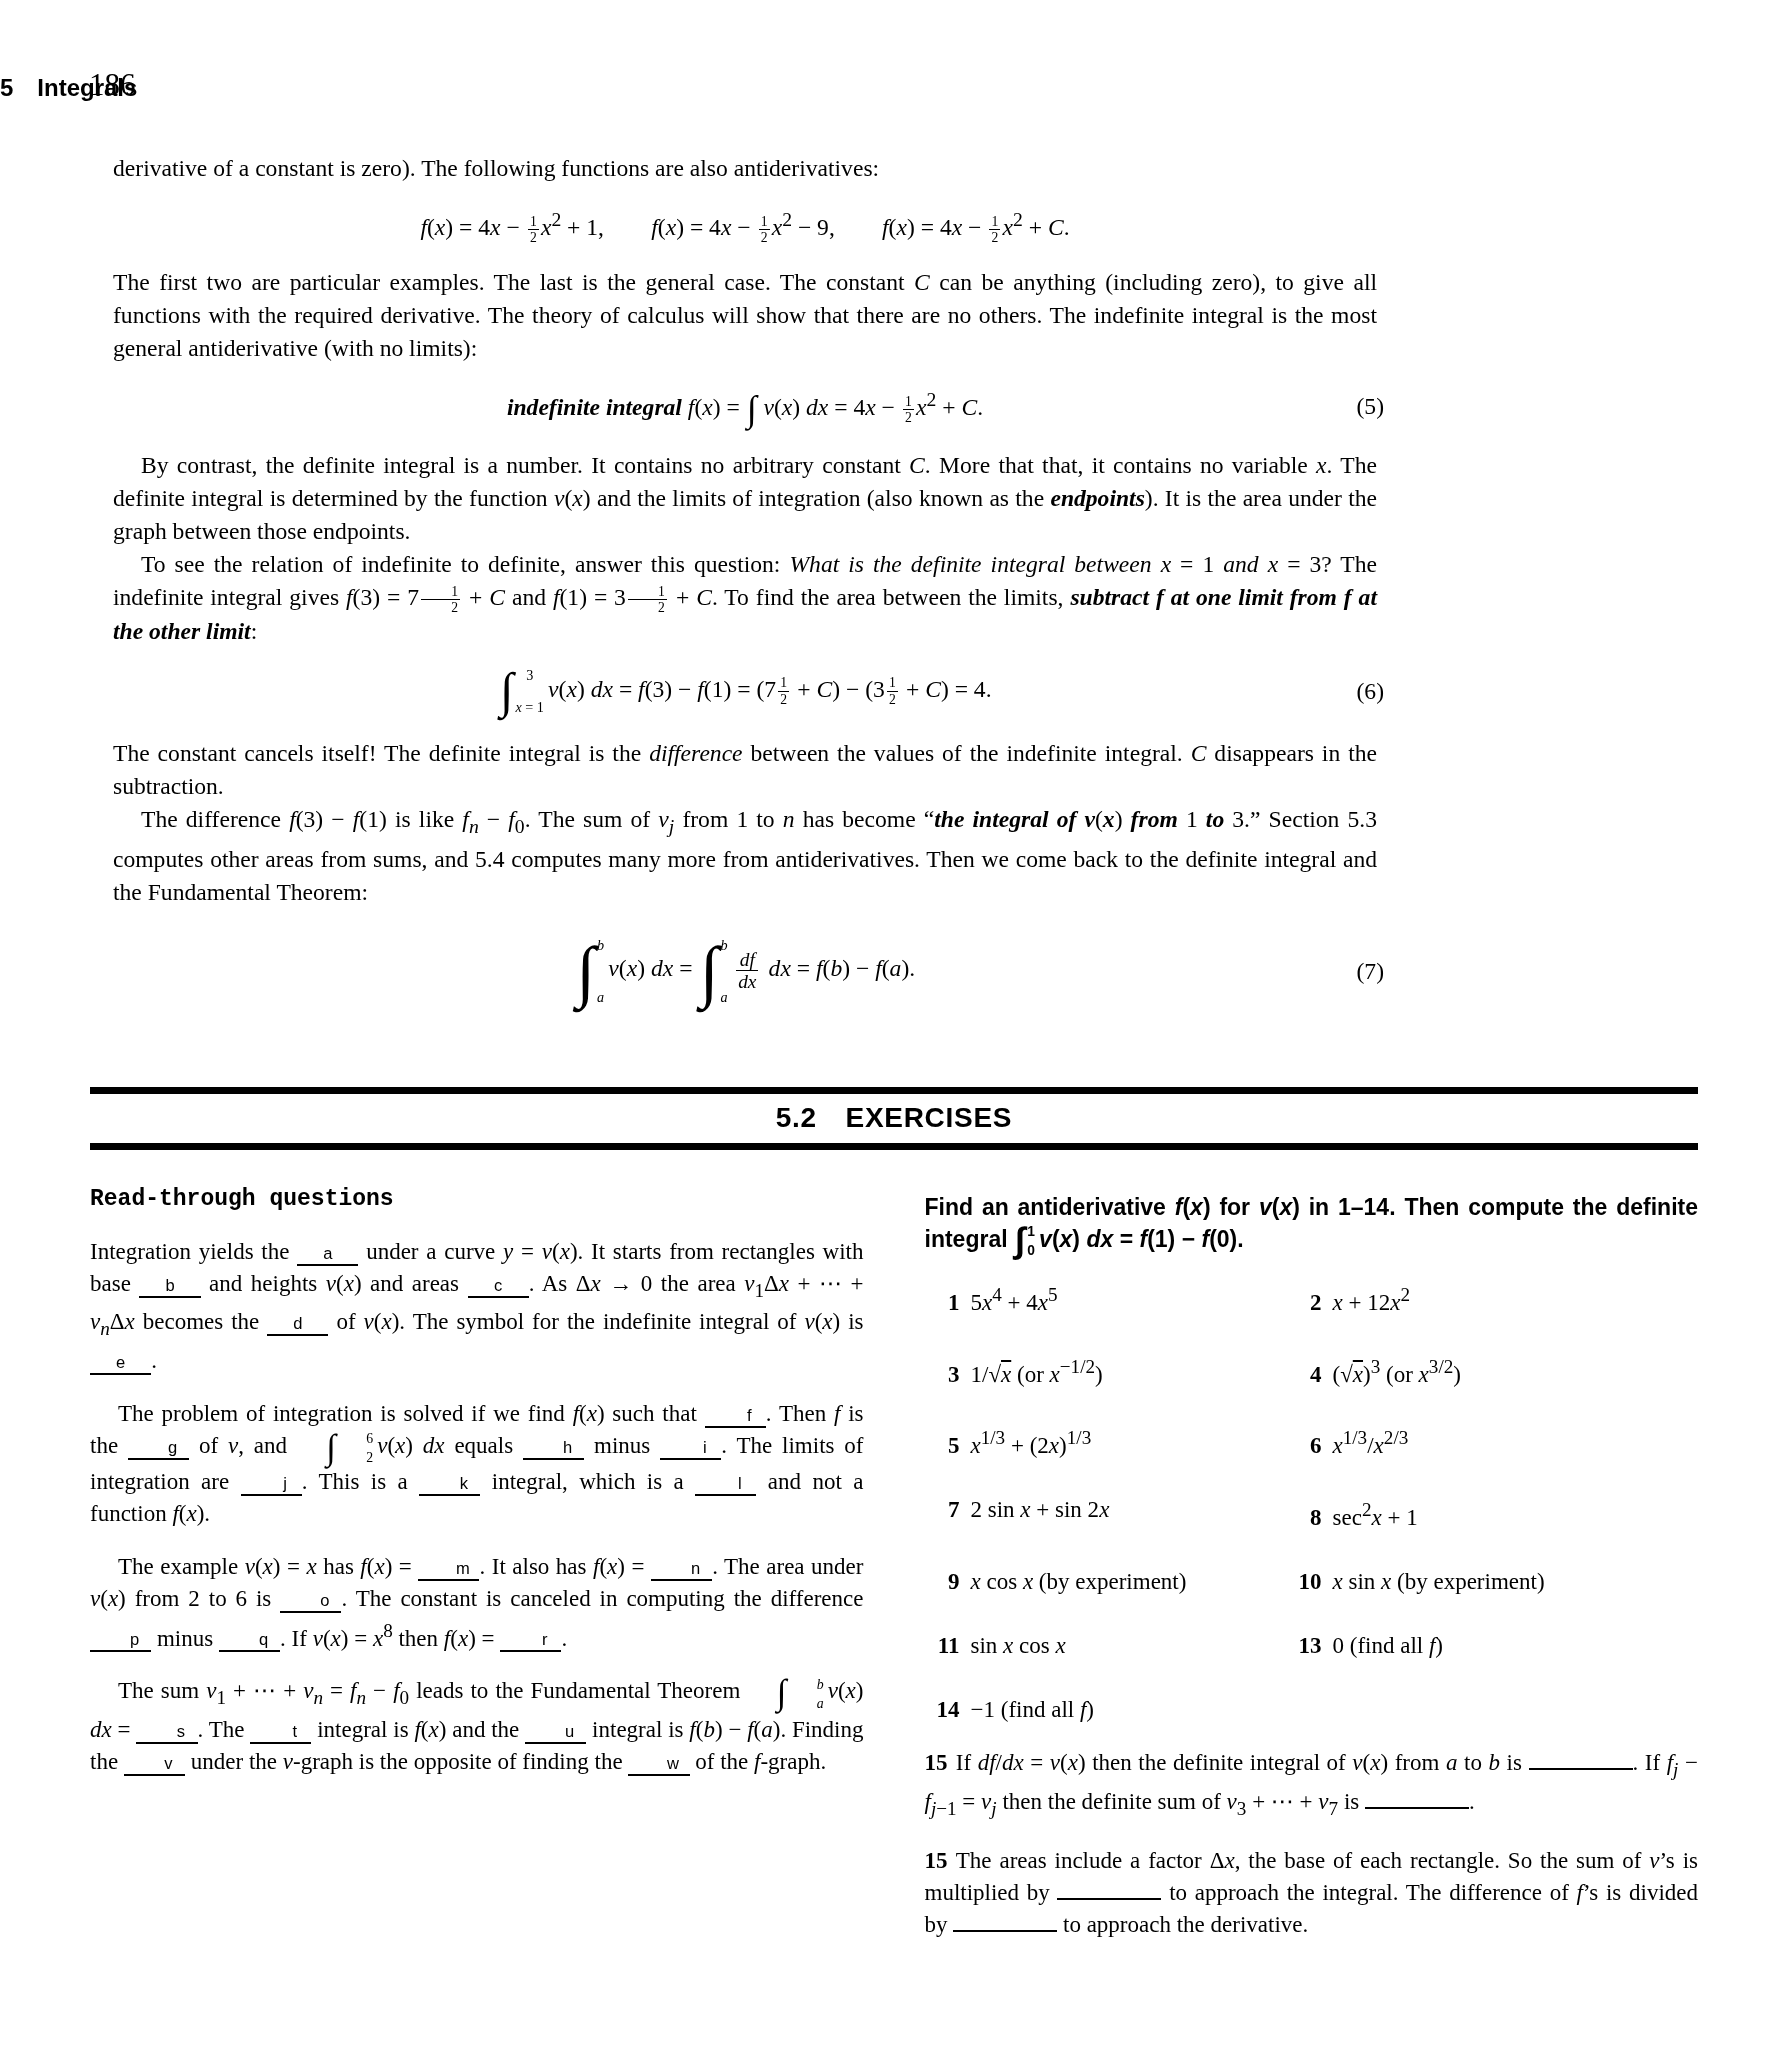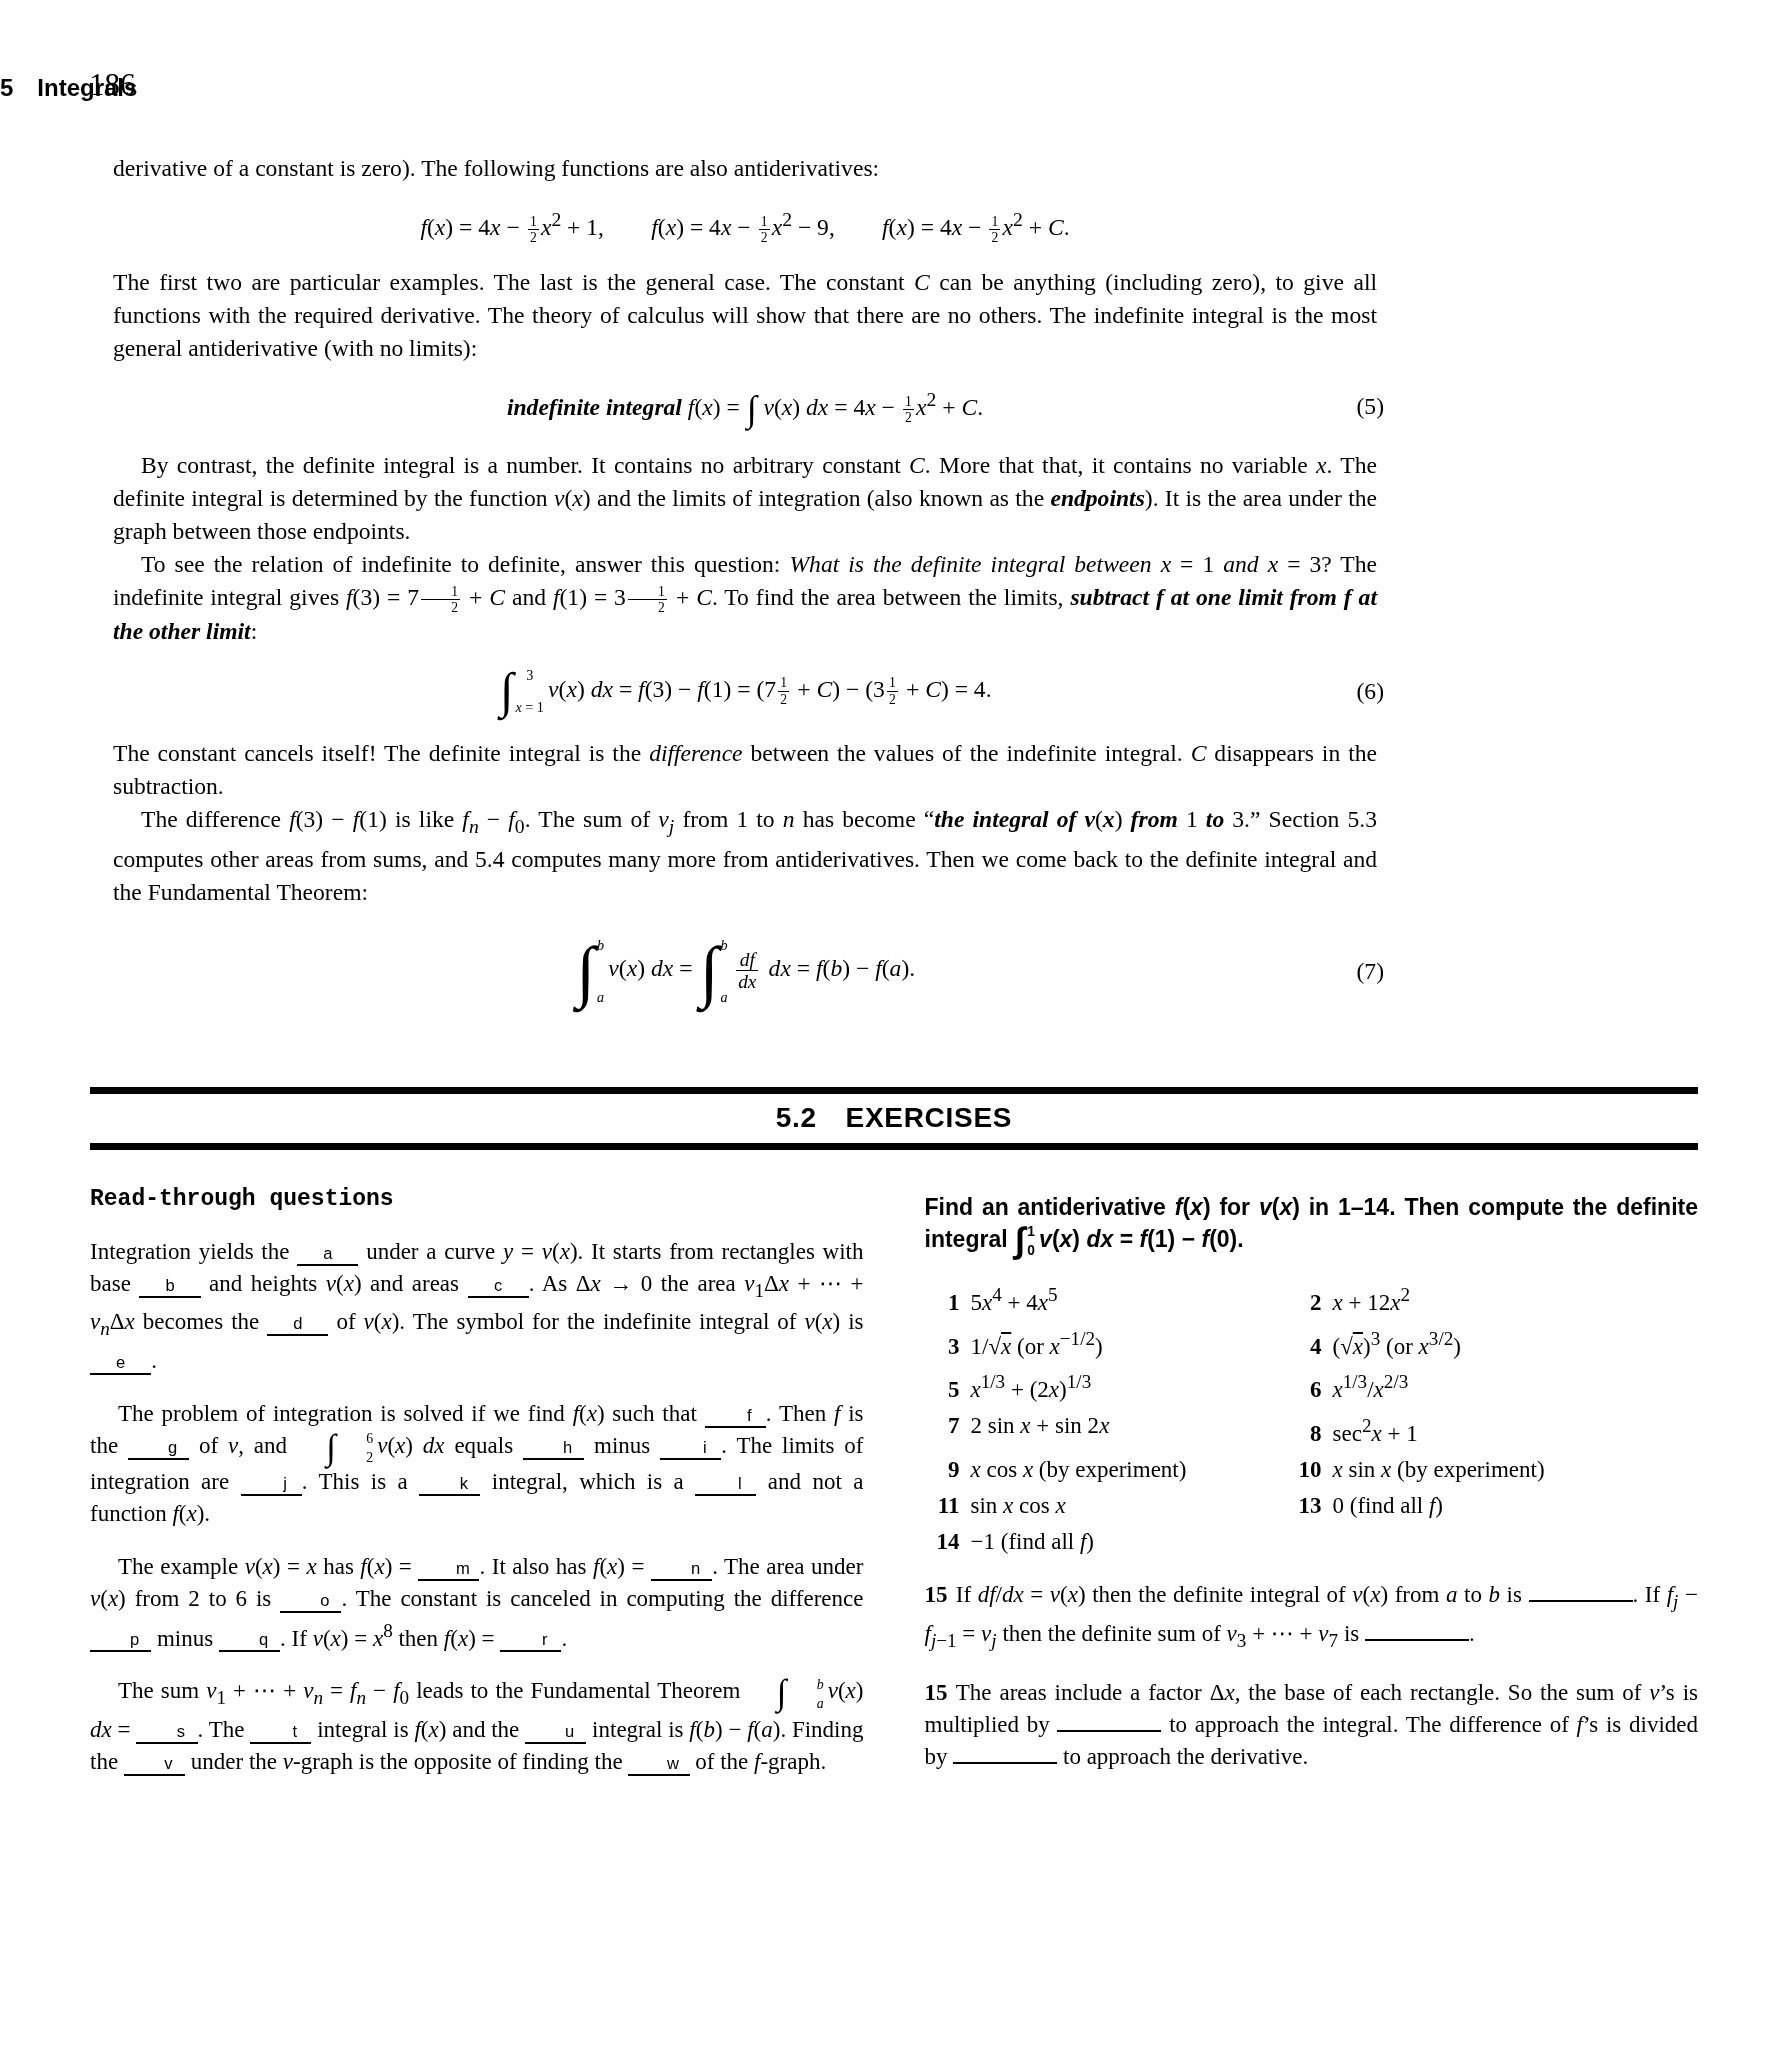--- a/index.html
+++ b/index.html
@@ -46,21 +46,21 @@
   
   .rules { margin:82px 70px 8px 90px; }
   .xrule { height:7px; background:#000; }
   .xtitle { text-align:center; font-family:"Liberation Sans", sans-serif; font-weight:700;
             font-size:28px; margin:8.3px 0; letter-spacing:0.7px; }
   .cols { margin:33px 70px 0 90px; display:grid; grid-template-columns:1fr 1fr;
           column-gap:61px; font-size:23px; line-height:32px; }
   .col p { margin:8px 0 21px; text-align:justify; }
   .rt-head { font-family:Liberation Mono, monospace; font-weight:700; font-size:23px; margin:0 0 21px; }
   .xintro { font-family:"Liberation Sans", sans-serif; font-weight:700; margin:0 0 23.6px; text-align:justify; }
-  .plist { display:grid; grid-template-columns:362px 1fr; row-gap:4px; margin:4.2px 0 21px; }
+  .plist { display:grid; grid-template-columns:362px 1fr; row-gap:32px; margin:4.2px 0 21px; }
   .pitem { white-space:nowrap; }
   .pnum { display:inline-block; width:35px; text-align:right; padding-right:11px; font-weight:700; }
   .plong { margin:19.5px 0 0; }
   .pnum-inline { font-weight:700; padding-right:8.3px; }
 </style>
 </head>
 <body>
 
 <div class="page">
 

